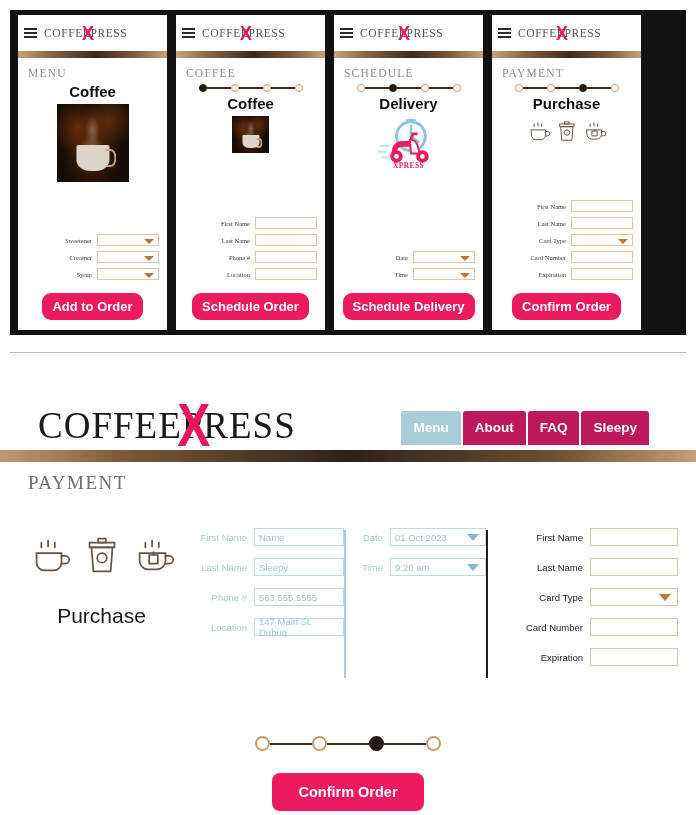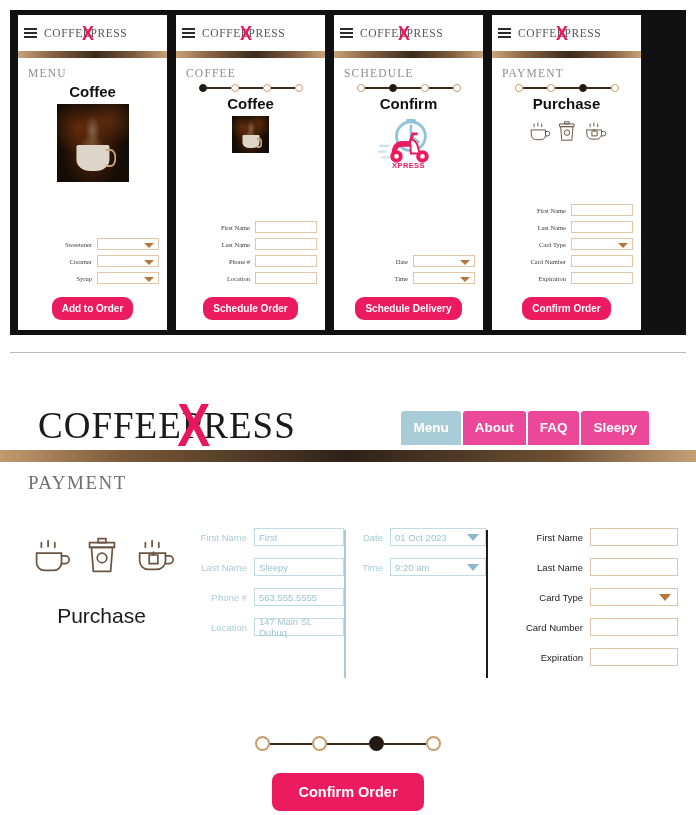--- a/index.html
+++ b/index.html
@@ -112,29 +112,29 @@
   .fbox { width: 62px; height: 12px; border: 1px solid #e3c6a8; background: #fff; position: relative; }
   .fbox.sel:after {
     content: ""; position: absolute; right: 4px; top: 4px;
     border-left: 5px solid transparent; border-right: 5px solid transparent;
     border-top: 5px solid #b5773c;
   }
 
   .ph-btn {
     margin: 8px auto 10px auto;
     background: #ec1a5f; color: #fff;
-    font-size: 10px; font-weight: bold;
+    font-size: 13px; font-weight: bold;
     padding: 6px 10px; border-radius: 9px;
     text-align: center; white-space: nowrap;
     border: none; cursor: pointer;
     font-family: "Liberation Sans", sans-serif;
   }
 
   
-  .scooter { width: 62px; height: 52px; margin: 1px auto 2px auto; position: relative; }
+  .scooter { width: 62px; height: 52px; margin: 1px auto 2px auto; position: relative; font-family: Liberation Serif, serif; }
   .xpress-cap { position:absolute; bottom: -1px; left: 0; width: 100%; text-align: center;
     font-size: 7.5px; font-weight: bold; color: #ec1a5f; letter-spacing: .4px; }
 
   
   .cups { display: flex; justify-content: center; align-items: flex-end; gap: 2px; margin: 2px 0 4px 0; }
 
   
   .hr-main { position: absolute; top: 352px; left: 10px; width: 676px; height: 1px; background: #b9b9b9; }
 
   
@@ -148,21 +148,21 @@
     white-space: nowrap;
   }
   .logo-big .xmark {
     position: absolute; left: 52.5%; top: -24%;
     font-size: 62px; font-weight: bold; color: #e8175d;
     font-family: "Liberation Sans", sans-serif;
     transform: scaleX(0.8); line-height: 1;
   }
   .nav { position: absolute; right: 47px; top: 13px; display: flex; gap: 2px; }
   .nav-item {
-    background: #ec4899; color: #fff;
+    background: #be185d; color: #fff;
     font-size: 13.5px; font-weight: bold;
     padding: 9px 12px 10px 12px;
     border-radius: 3px 3px 0 0;
     cursor: pointer;
     font-family: "Liberation Sans", sans-serif;
   }
   .nav-item.active { background: #a8cdd8; }
 
   .brownbar-big { height: 12px;
     background: linear-gradient(to right,#c19a6f 0%, #7a5838 18%, #2e2118 50%, #6d4f33 80%, #c5a077 100%); }
@@ -320,21 +320,21 @@
         <div class="ph-section">SCHEDULE</div>
         <div class="dots">
           <div class="dot"></div>
           <div class="dline"></div>
           <div class="dot on"></div>
           <div class="dline"></div>
           <div class="dot"></div>
           <div class="dline"></div>
           <div class="dot"></div>
         </div>
-        <div class="ph-title">Confirm</div>
+        <div class="ph-title">Delivery</div>
         <div class="scooter"><svg viewBox="0 0 64 52" width="62" height="50">
             <circle cx="34" cy="20" r="15" fill="none" stroke="#8fc4d8" stroke-width="3"></circle>
             <path d="M34 20V9" stroke="#8fc4d8" stroke-width="2.6" stroke-linecap="round"></path>
             <path d="M34 20l8 6" stroke="#8fc4d8" stroke-width="2.6" stroke-linecap="round"></path>
             <rect x="29" y="2" width="10" height="4" rx="1.4" fill="#8fc4d8"></rect>
             <path d="M14 38c0-9 5-13 11-13h7l3-9h6v3h-4l-4 12H25c-4 0-6 3-6 7z" fill="#ec1a5f"></path>
             <circle cx="19" cy="41" r="6.5" fill="#ec1a5f"></circle>
             <circle cx="19" cy="41" r="2.4" fill="#fff"></circle>
             <circle cx="46" cy="41" r="6.5" fill="#ec1a5f"></circle>
             <circle cx="46" cy="41" r="2.4" fill="#fff"></circle>
@@ -462,21 +462,21 @@
             <path d="M19 24h9v9h-9z" stroke="#6b5442" stroke-width="1.8" fill="none" stroke-linecap="round"></path>
             <path d="M23.5 24v-3" stroke="#6b5442" stroke-width="1.8" fill="none" stroke-linecap="round"></path>
           </svg>
         </div>
       <div class="purchase-label">Purchase</div>
     </div>
 
     <div class="col-form col-1" id="orderInfo">
         <div class="drow">
           <div class="dlabel muted">First Name</div>
-          <div class="dbox w90 blue">First</div>
+          <div class="dbox w90 blue">Name</div>
         </div>
         <div class="drow">
           <div class="dlabel muted">Last Name</div>
           <div class="dbox w90 blue">Sleepy</div>
         </div>
         <div class="drow">
           <div class="dlabel muted">Phone #</div>
           <div class="dbox w90 blue">563.555.5555</div>
         </div>
         <div class="drow">

